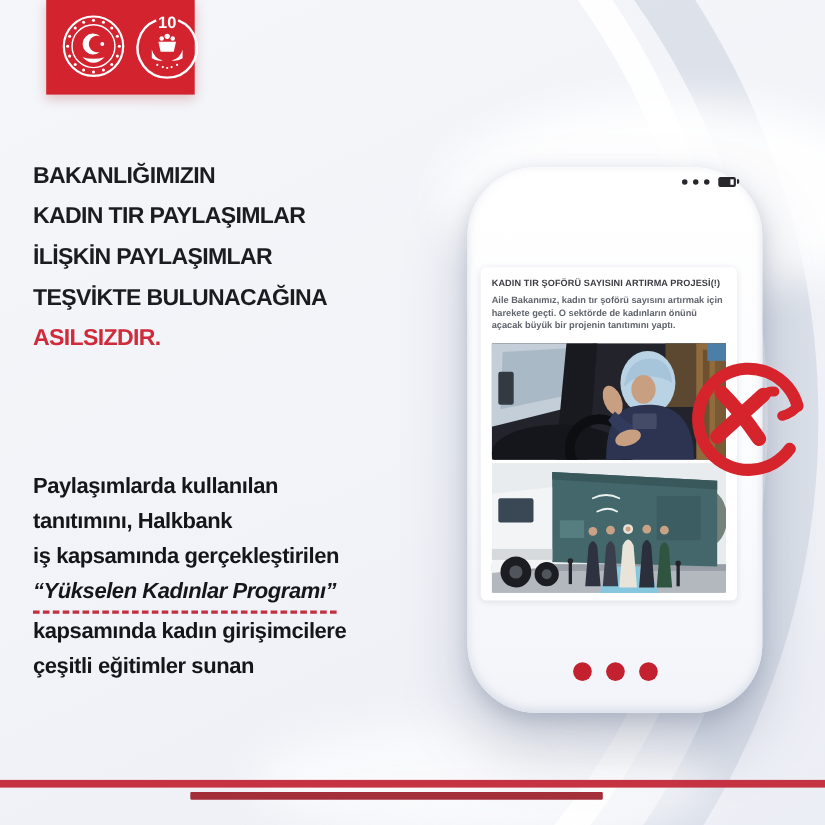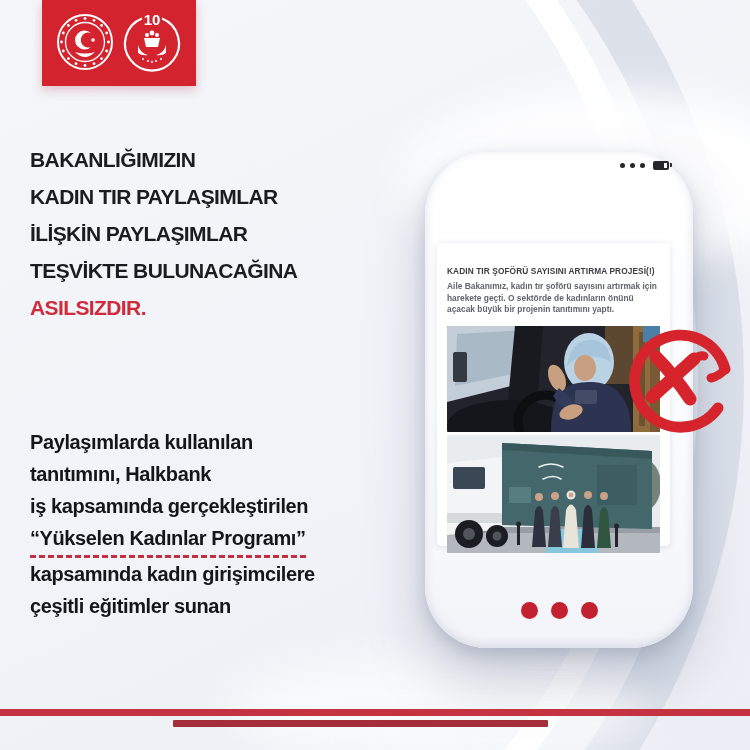--- a/index.html
+++ b/index.html
@@ -10,50 +10,50 @@
   }
   
   .ring{position:absolute;border-radius:50%;pointer-events:none;}
   .ring-a{width:1314px;height:1314px;left:-662px;top:-322px;border:46px solid rgba(203,210,223,.55);}
   .ring-b{width:1240px;height:1240px;left:-625px;top:-285px;border:26px solid rgba(255,255,255,.85);}
   .glow{position:absolute;border-radius:50%;filter:blur(18px);background:rgba(255,255,255,.9);}
   .glow-top{width:420px;height:180px;left:400px;top:90px;}
   .glow-bottom{width:420px;height:110px;left:230px;top:655px;opacity:.7;}
 
   
-  .banner{position:absolute;left:42px;top:0;width:154px;height:86px;background:#d2232e;
+  .banner{position:absolute;left:42px;top:0;width:135px;height:86px;background:#d2232e;
     box-shadow:0 4px 10px rgba(160,30,40,.25);display:block;}
   .banner svg{position:absolute;top:11px;}
   .seal-svg{left:13px;}
   .badge-svg{left:78px;}
 
   
   .headline{position:absolute;left:30px;top:141px;width:420px;
     font-weight:700;font-size:21px;line-height:37px;letter-spacing:-.6px;color:#1b1c20;}
   .headline .em{color:#cf2b3a;}
 
   
   .bodytext{position:absolute;left:30px;top:426px;width:430px;
     font-weight:700;font-size:20px;line-height:32px;letter-spacing:-.4px;color:#15161a;}
-  .bodytext .u{display:inline-block;border-bottom:3px dashed #c22f3e;padding-bottom:1px;}
+  .bodytext .u{display:inline-block;border-bottom:3px dashed #c22f3e;padding-bottom:1px;font-style:italic;}
 
   
   .phone{position:absolute;left:425px;top:152px;width:268px;height:496px;border-radius:62px;
     background:linear-gradient(180deg,#ffffff 0%,#fbfcfe 55%,#f2f4f9 100%);
     box-shadow:0 30px 55px rgba(115,125,150,.38),0 6px 16px rgba(115,125,150,.28),
       inset 0 -3px 8px rgba(190,196,212,.5), inset 0 2px 4px rgba(255,255,255,.9);}
   .status{position:absolute;top:6px;right:24px;height:14px;display:flex;align-items:center;gap:5px;}
   .sdot{width:5px;height:5px;border-radius:50%;background:#26262b;}
   .battery{position:relative;width:16px;height:9px;border-radius:2px;background:#26262b;margin-left:3px;}
   .battery:before{content:"";position:absolute;right:-3px;top:2.5px;width:2px;height:4px;border-radius:0 1px 1px 0;background:#26262b;}
   .battery:after{content:"";position:absolute;right:2px;top:2px;width:3px;height:5px;background:#fff;}
 
   .card{position:absolute;left:12px;top:91px;width:233px;height:303px;background:#ffffff;border-radius:5px;
     box-shadow:0 1px 6px rgba(40,50,80,.12);}
-  .card-title{margin:23px 10px 5px;font-size:8.3px;font-weight:700;letter-spacing:.1px;color:#3c3d43;white-space:nowrap;overflow:hidden;}
+  .card-title{margin:9px 10px 5px;font-size:8.3px;font-weight:700;letter-spacing:.1px;color:#3c3d43;white-space:nowrap;overflow:hidden;}
   .card-body{margin:0 10px 10px;font-size:8.4px;line-height:11.6px;color:#61646c;font-weight:bold;}
   .photo{display:block;margin:0 10px;border-radius:1px;}
   .photo+.photo{margin-top:3px;}
 
   .navdots{position:absolute;left:0;right:0;top:450px;display:flex;justify-content:center;gap:13px;}
   .ndot{width:17px;height:17px;border-radius:50%;background:#c32030;}
 
   
   .stamp{position:absolute;left:622px;top:323px;width:120px;height:120px;}
 

